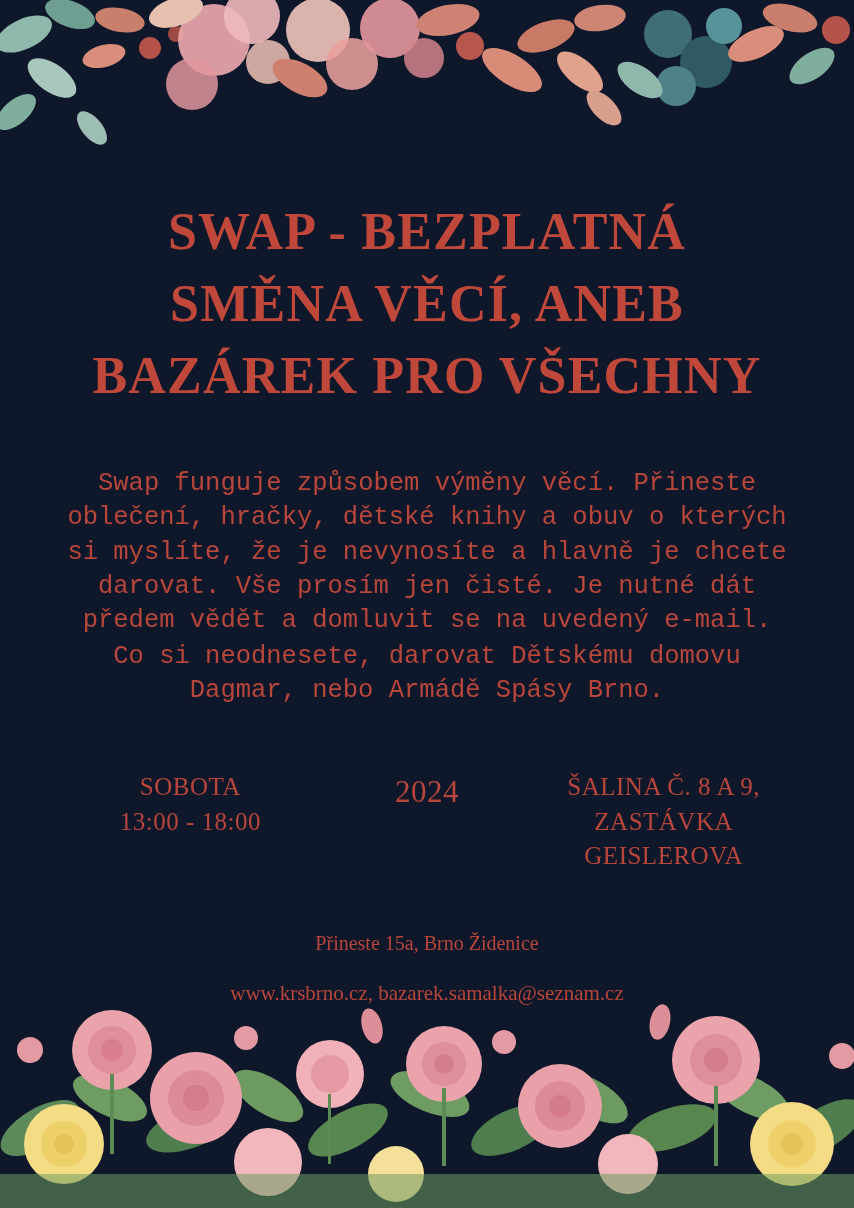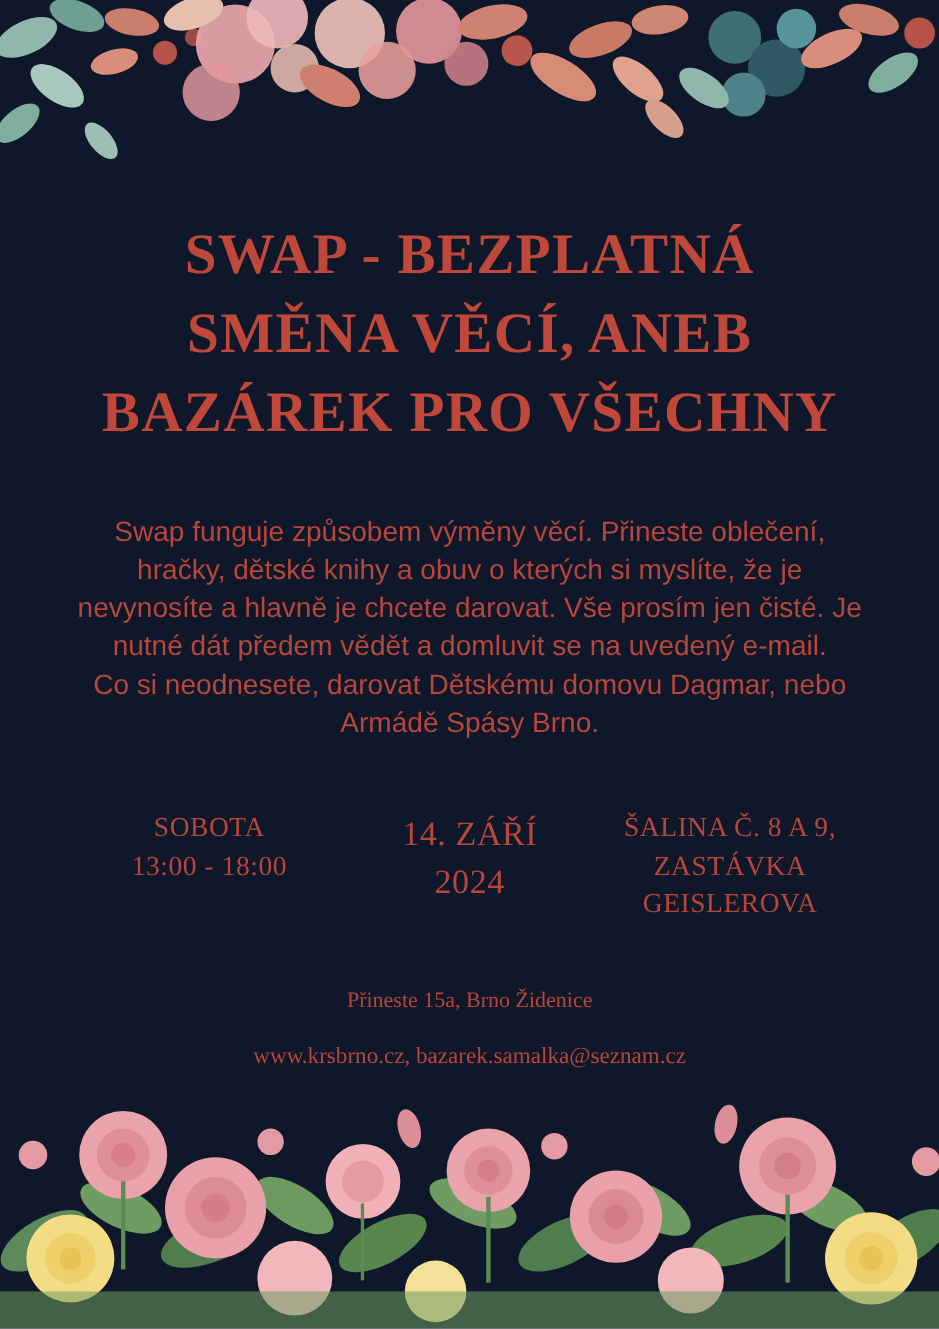--- a/index.html
+++ b/index.html
@@ -43,21 +43,21 @@
     line-height: 1.38;
     letter-spacing: 1.2px;
     color: #c0483a;
     text-transform: uppercase;
   }
   .title .line { display: block; white-space: nowrap; }
 
   .body-text {
     margin: 56px auto 0 auto;
     width: 720px;
-    font-family: Liberation Sans, sans-serif;
+    font-family: Liberation Mono, monospace;
     font-size: 25.5px;
     line-height: 1.34;
     color: #b9463a;
   }
   .body-text p { margin: 0; }
   .body-text p + p { margin-top: 2px; }
 
   .details {
     display: flex;
     justify-content: space-between;
@@ -155,21 +155,20 @@
       <p>Swap funguje způsobem výměny věcí. Přineste oblečení, hračky, dětské knihy a obuv o kterých si myslíte, že je nevynosíte a hlavně je chcete darovat. Vše prosím jen čisté. Je nutné dát předem vědět a domluvit se na uvedený e-mail.</p>
       <p>Co si neodnesete, darovat Dětskému domovu Dagmar, nebo Armádě Spásy Brno.</p>
     </div>
 
     <div class="details">
       <div class="detail-col left">
         <span class="l">SOBOTA</span>
         <span class="l">13:00 - 18:00</span>
       </div>
       <div class="detail-col center">
-        <span class="l">14. ZÁŘÍ</span>
         <span class="l">2024</span>
       </div>
       <div class="detail-col right">
         <span class="l">ŠALINA Č. 8 A 9,</span>
         <span class="l">ZASTÁVKA</span>
         <span class="l">GEISLEROVA</span>
       </div>
     </div>
 
     <p class="address">Přineste 15a, Brno Židenice</p>

